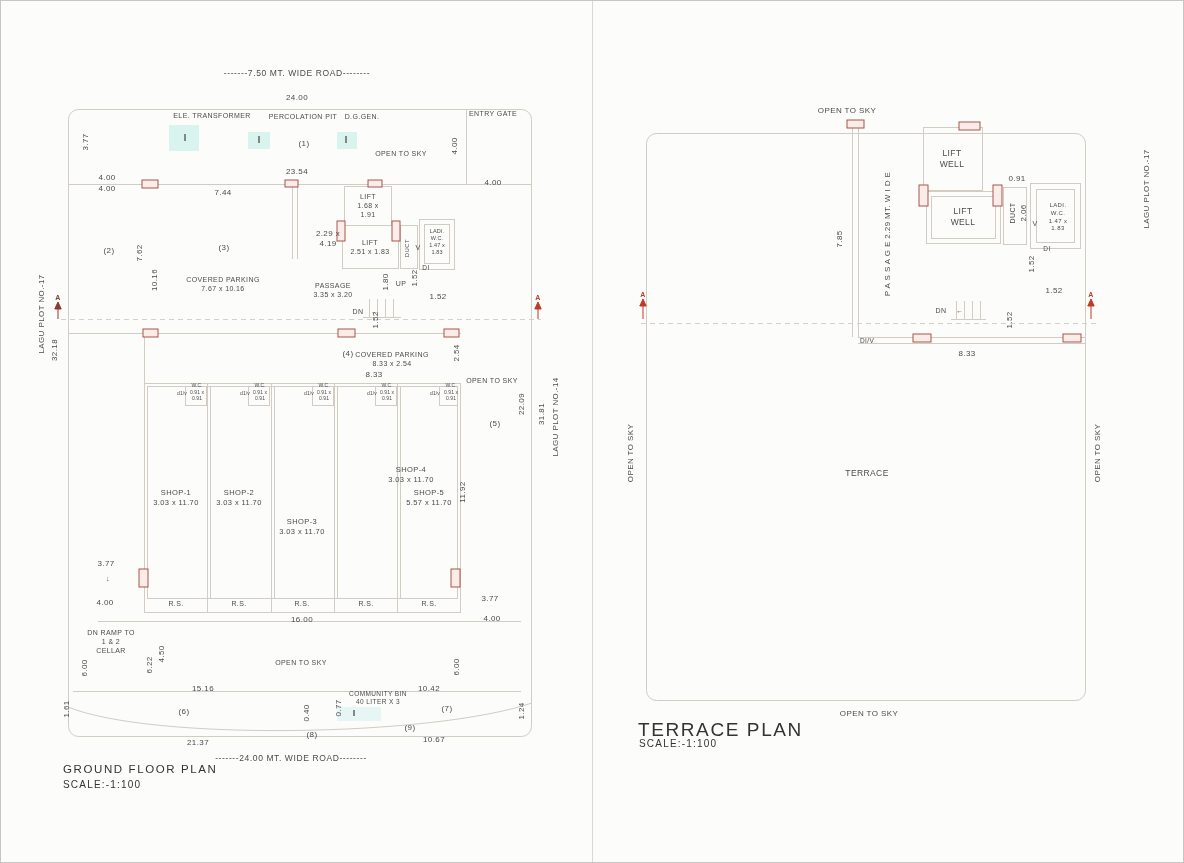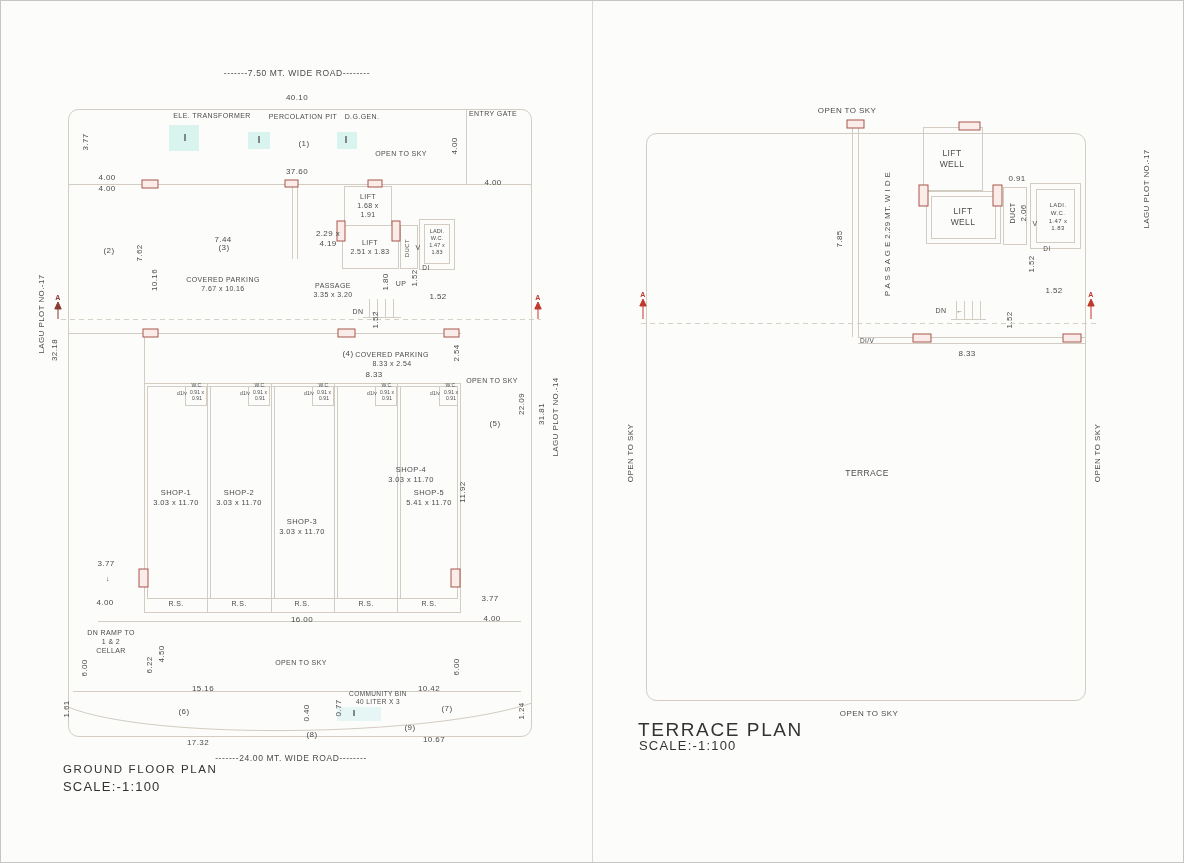--- a/index.html
+++ b/index.html
@@ -11,21 +11,21 @@
   .ann-layer{position:absolute;left:0;top:0;width:1184px;height:863px;pointer-events:none;}
   .ann{position:absolute;transform:translate(-50%,-50%);font-size:8px;line-height:1.3;
        color:#4b4b4b;white-space:pre-line;text-align:center;letter-spacing:.4px;}
   .ann.v{transform:translate(-50%,-50%) rotate(-90deg);white-space:nowrap;}
   .s5{font-size:5px;letter-spacing:.1px}.s55{font-size:5.5px;letter-spacing:.1px}
   .s6{font-size:6px}.s65{font-size:6.5px}.s7{font-size:7px}.s75{font-size:7.5px}
   .s8{font-size:8px}.s85{font-size:8.5px}.s9{font-size:8.5px;letter-spacing:.6px}
   .red{color:#c0392b;font-weight:bold}.dred{color:#8a3a30;font-weight:bold}
   .title{position:absolute;font-size:11.5px;color:#333;letter-spacing:1.6px;white-space:nowrap;}
   .title.big{font-size:19px;}
-  .subtitle{position:absolute;font-size:13px;color:#333;letter-spacing:1.2px;white-space:nowrap;}
+  .subtitle{position:absolute;font-size:10px;color:#333;letter-spacing:1.2px;white-space:nowrap;}
 </style>
 </head>
 <body>
 
 <div class="canvas">
 
   <svg class="linework" width="1184" height="863">
 
     <g stroke="#d2ccc2" fill="none" stroke-width="1">
       <rect x="67.5" y="108.5" width="463" height="627" rx="10"></rect>
@@ -134,33 +134,33 @@
     <g stroke="#c0392b" fill="#c0392b">
       <line x1="642" y1="303" x2="642" y2="318"></line>
       <polygon points="642,298 638.8,305 645.2,305"></polygon>
       <line x1="1090" y1="303" x2="1090" y2="318"></line>
       <polygon points="1090,298 1086.8,305 1093.2,305"></polygon>
     </g>
   </svg>
 
   <div class="ann-layer" id="gf-ann">
       <div class="ann s9" style="left: 296px; top: 73px;">-------7.50 MT. WIDE ROAD--------</div>
-      <div class="ann" style="left: 296px; top: 97px;">40.10</div>
+      <div class="ann" style="left: 296px; top: 97px;">24.00</div>
       <div class="ann s7" style="left: 211px; top: 115px;">ELE. TRANSFORMER</div>
       <div class="ann s7" style="left: 302px; top: 116px;">PERCOLATION PIT</div>
       <div class="ann s7" style="left: 361px; top: 116px;">D.G.GEN.</div>
       <div class="ann s7" style="left: 492px; top: 113px;">ENTRY GATE</div>
       <div class="ann" style="left: 303px; top: 143px;">(1)</div>
       <div class="ann s7" style="left: 400px; top: 153px;">OPEN TO SKY</div>
       <div class="ann v" style="left: 85px; top: 141px;">3.77</div>
       <div class="ann v" style="left: 454px; top: 145px;">4.00</div>
       <div class="ann" style="left: 106px; top: 177px;">4.00</div>
       <div class="ann" style="left: 106px; top: 188px;">4.00</div>
-      <div class="ann" style="left: 222px; top: 192px; margin-top: 47px;">7.44</div>
-      <div class="ann" style="left: 296px; top: 171px;">37.60</div>
+      <div class="ann" style="left: 222px; top: 192px;">7.44</div>
+      <div class="ann" style="left: 296px; top: 171px;">23.54</div>
       <div class="ann" style="left: 492px; top: 182px;">4.00</div>
       <div class="ann s7" style="left: 367px; top: 205px;">LIFT
 1.68 x
 1.91</div>
       <div class="ann" style="left: 327px; top: 238px;">2.29 x
 4.19</div>
       <div class="ann s7" style="left: 369px; top: 246px;">LIFT
 2.51 x 1.83</div>
       <div class="ann v s6" style="left: 407px; top: 247px;">DUCT</div>
       <div class="ann s7" style="left: 417px; top: 247px;">V</div>
@@ -213,21 +213,21 @@
       <div class="ann s5" style="left: 434px; top: 392px;">d1/v</div>
       <div class="ann s75" style="left: 175px; top: 497px;">SHOP-1
 3.03 x 11.70</div>
       <div class="ann s75" style="left: 238px; top: 497px;">SHOP-2
 3.03 x 11.70</div>
       <div class="ann s75" style="left: 301px; top: 526px;">SHOP-3
 3.03 x 11.70</div>
       <div class="ann s75" style="left: 365px; top: 474px; margin-left: 45px;">SHOP-4
 3.03 x 11.70</div>
       <div class="ann s75" style="left: 428px; top: 497px;">SHOP-5
-5.41 x 11.70</div>
+5.57 x 11.70</div>
       <div class="ann s7" style="left: 175px; top: 603px;">R.S.</div>
       <div class="ann s7" style="left: 238px; top: 603px;">R.S.</div>
       <div class="ann s7" style="left: 301px; top: 603px;">R.S.</div>
       <div class="ann s7" style="left: 365px; top: 603px;">R.S.</div>
       <div class="ann s7" style="left: 428px; top: 603px;">R.S.</div>
       <div class="ann" style="left: 301px; top: 619px;">16.00</div>
       <div class="ann v" style="left: 462px; top: 491px;">11.92</div>
       <div class="ann s7" style="left: 491px; top: 380px;">OPEN TO SKY</div>
       <div class="ann v" style="left: 521px; top: 403px;">22.09</div>
       <div class="ann" style="left: 494px; top: 423px;">(5)</div>
@@ -250,21 +250,21 @@
       <div class="ann" style="left: 202px; top: 688px;">15.16</div>
       <div class="ann" style="left: 428px; top: 688px;">10.42</div>
       <div class="ann s65" style="left: 377px; top: 697px;">COMMUNITY BIN
 40 LITER X 3</div>
       <div class="ann" style="left: 183px; top: 711px;">(6)</div>
       <div class="ann v" style="left: 306px; top: 712px;">0.40</div>
       <div class="ann v" style="left: 338px; top: 707px;">0.77</div>
       <div class="ann" style="left: 446px; top: 708px;">(7)</div>
       <div class="ann" style="left: 311px; top: 734px;">(8)</div>
       <div class="ann" style="left: 409px; top: 727px;">(9)</div>
-      <div class="ann" style="left: 197px; top: 742px;">17.32</div>
+      <div class="ann" style="left: 197px; top: 742px;">21.37</div>
       <div class="ann" style="left: 433px; top: 739px;">10.67</div>
       <div class="ann s9" style="left: 290px; top: 758px;">-------24.00 MT. WIDE ROAD--------</div>
       <div class="ann v" style="left: 66px; top: 708px;">1.61</div>
       <div class="ann v" style="left: 521px; top: 710px;">1.24</div>
       <div class="ann v" style="left: 456px; top: 666px;">6.00</div>
     </div>
   <div class="ann-layer" id="tr-ann">
       <div class="ann s8" style="left: 846px; top: 110px;">OPEN TO SKY</div>
       <div class="ann v" style="left: 839px; top: 238px;">7.85</div>
       <div class="ann v" style="left: 887px; top: 233px;">P A S S A G E   2.29 MT.   W I D E</div>

